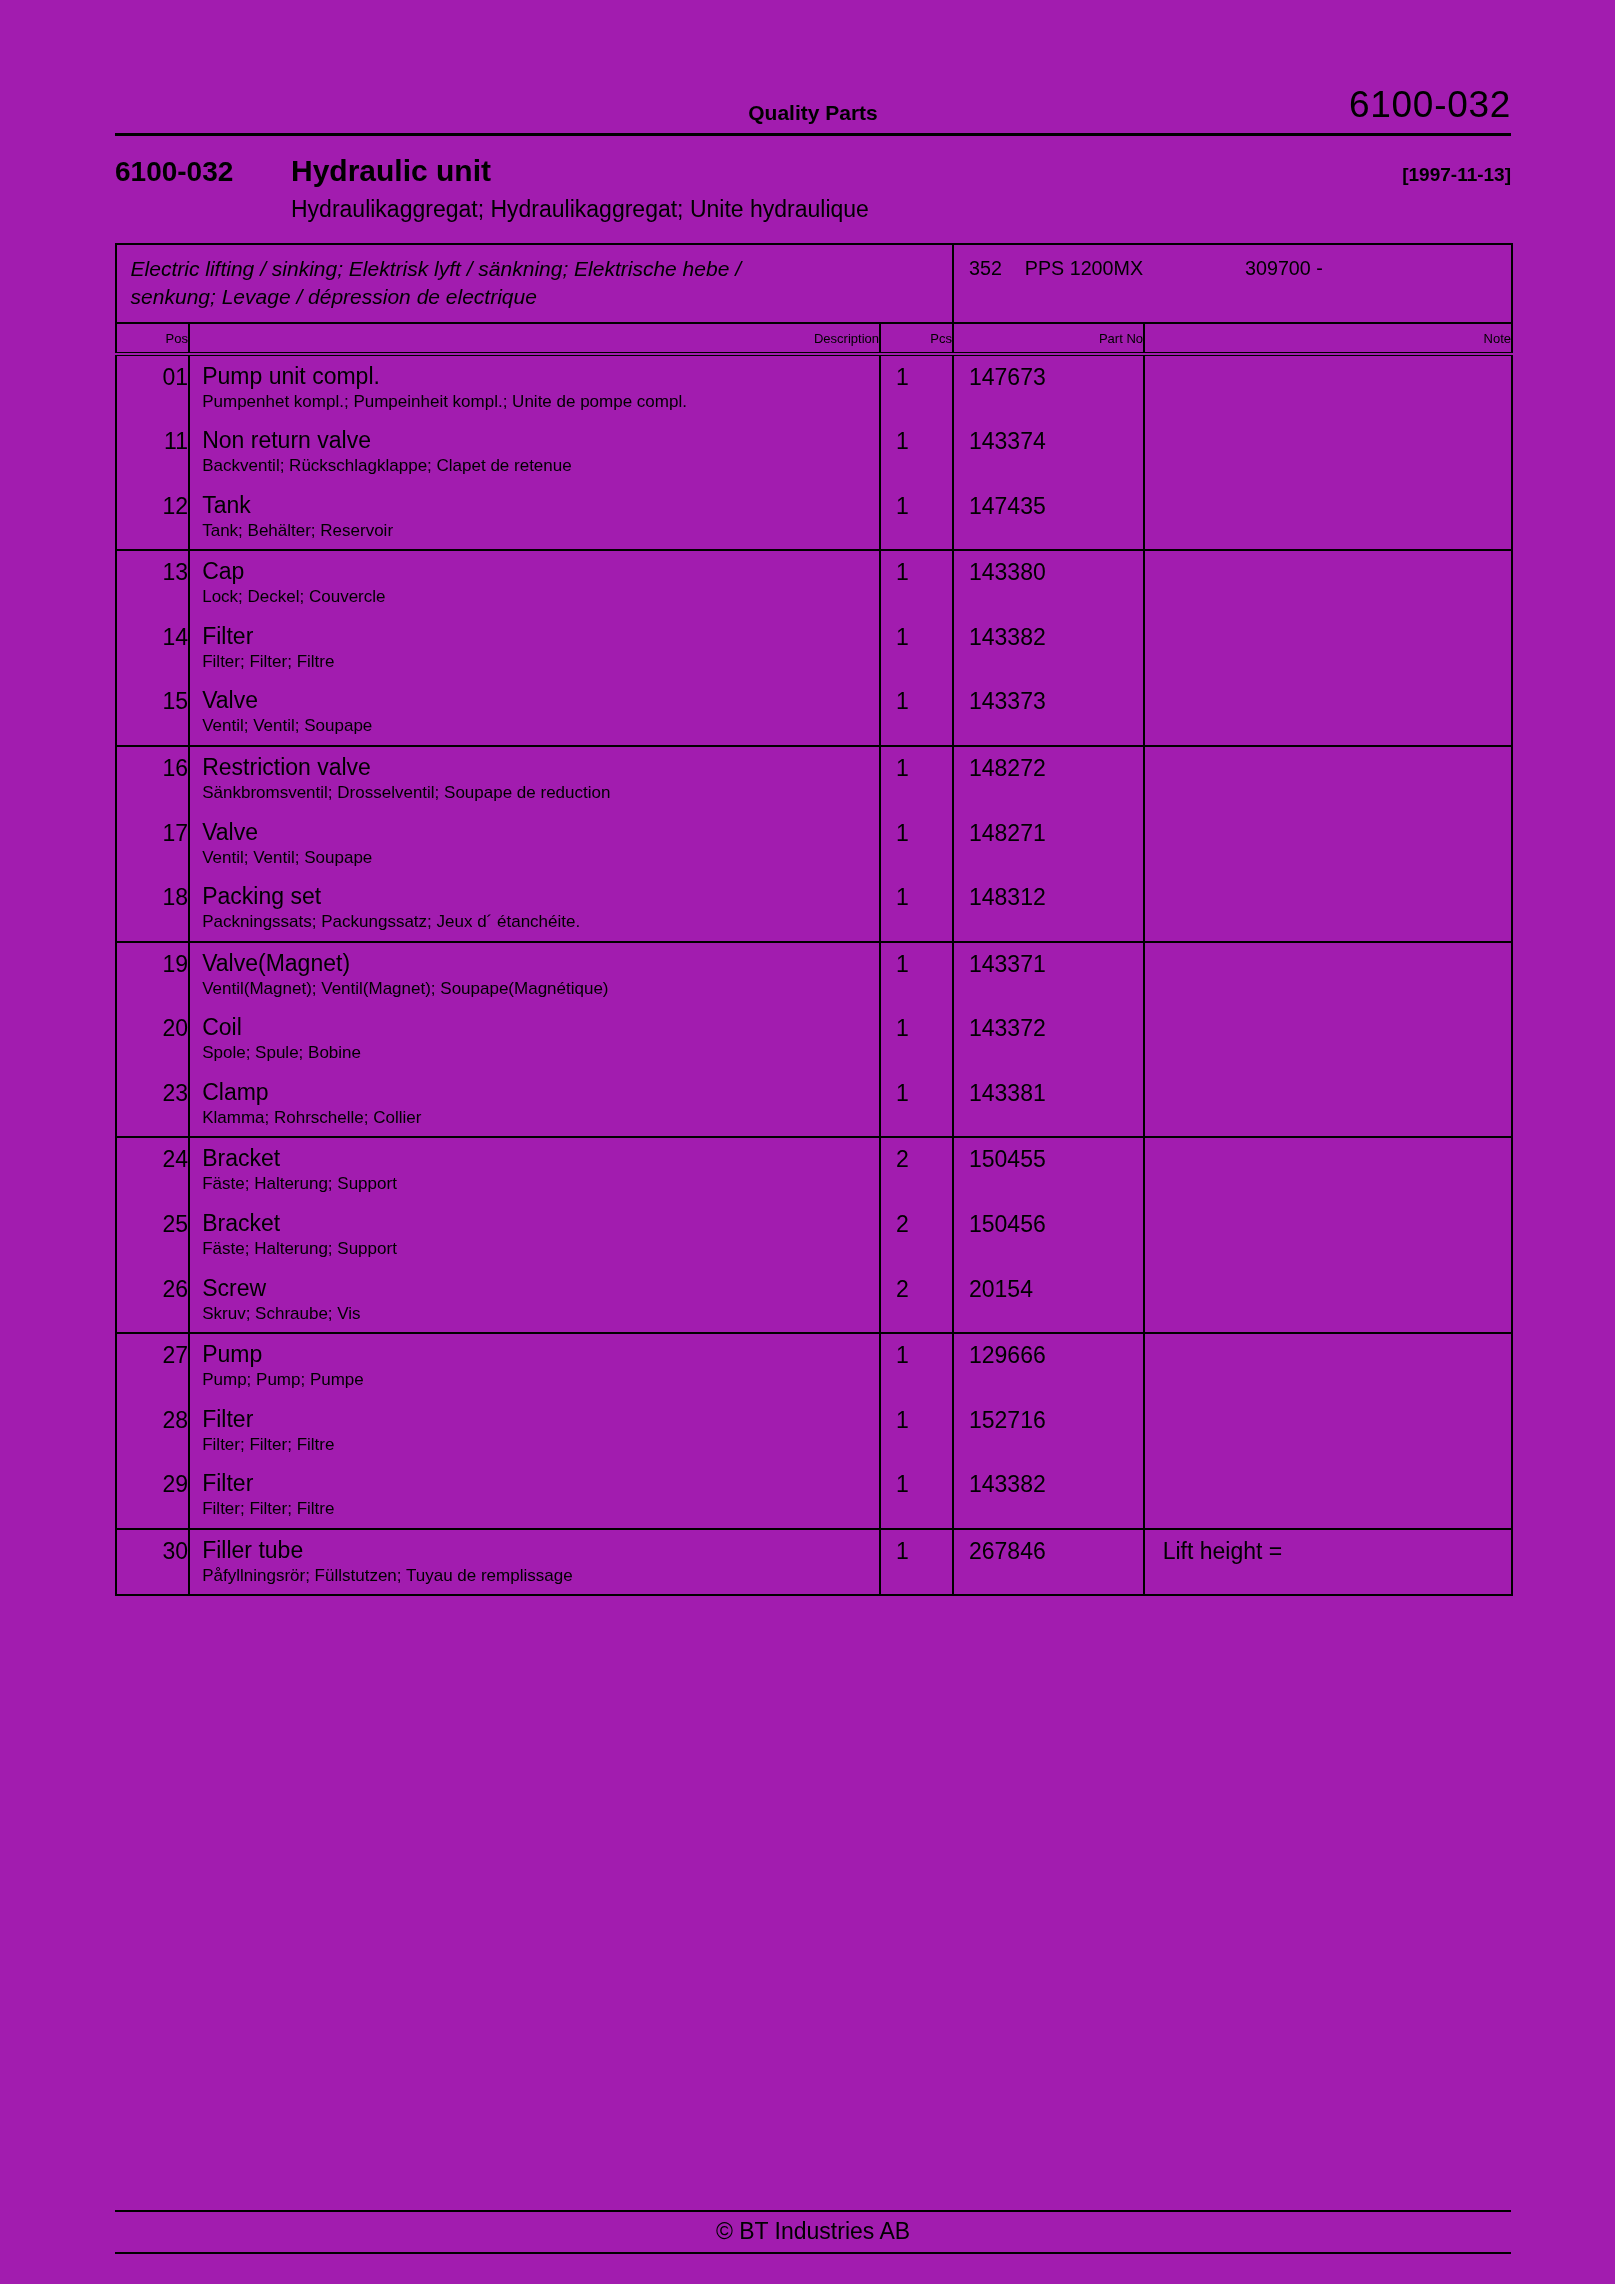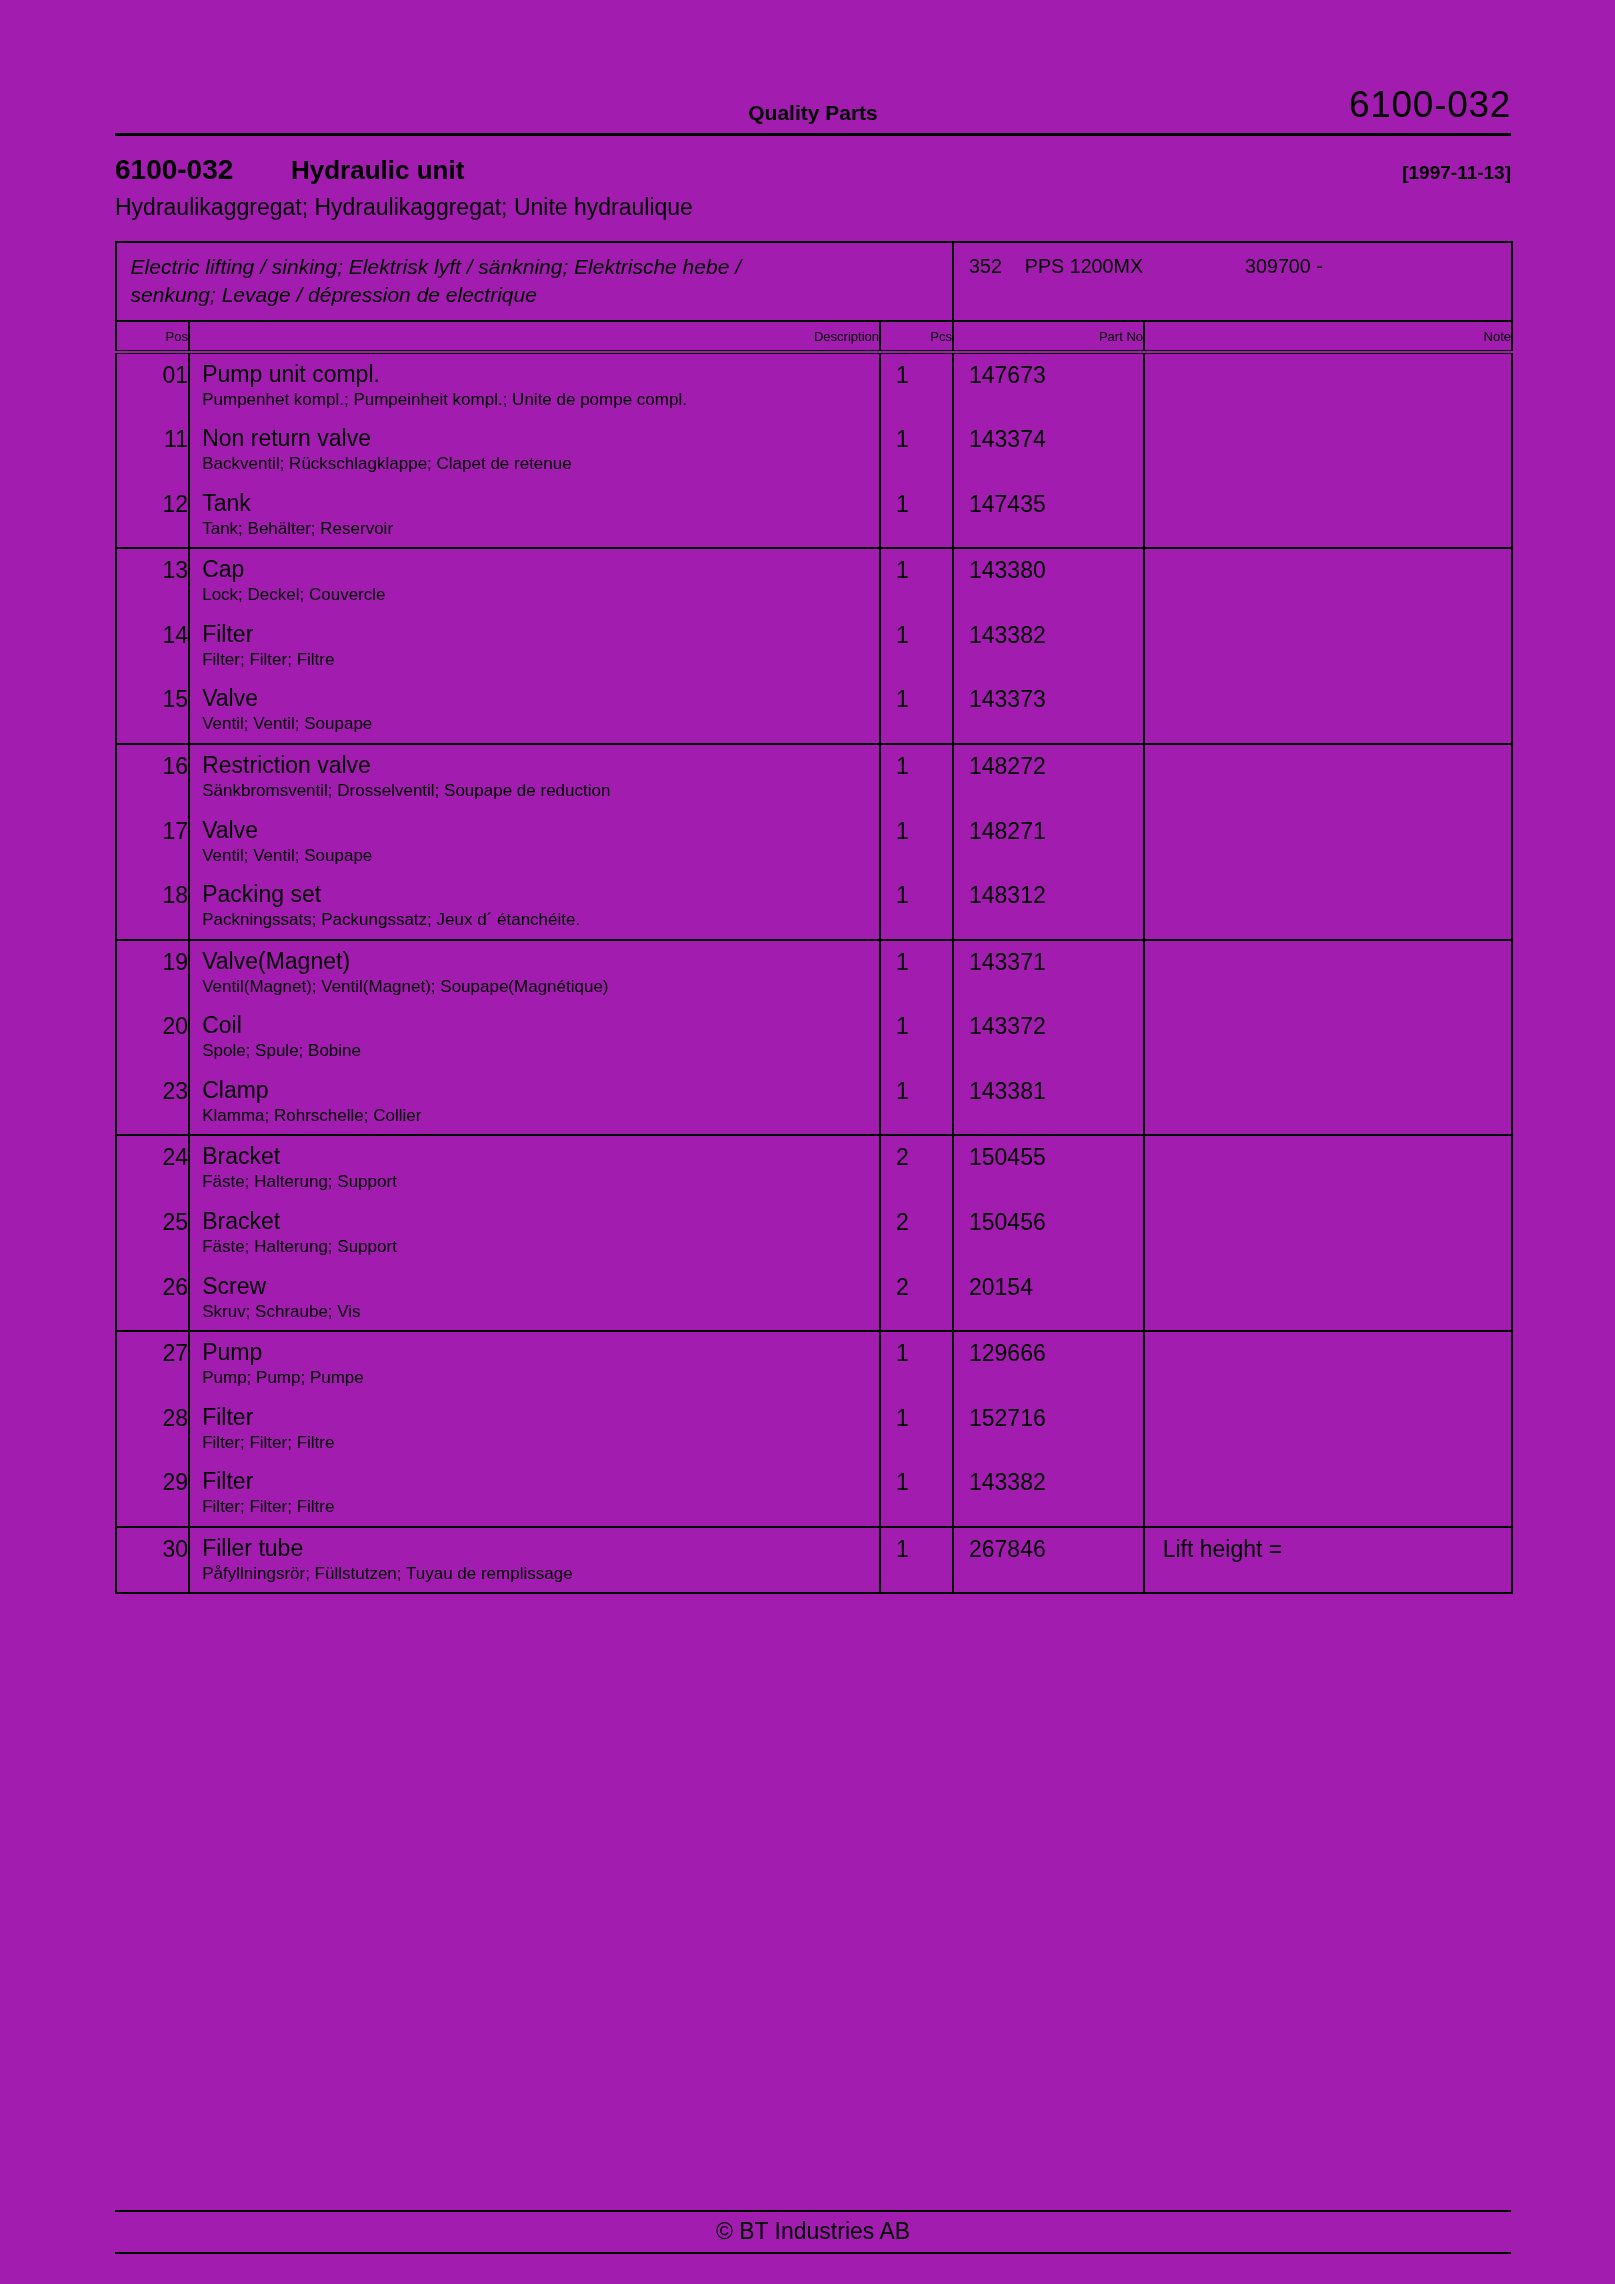--- a/index.html
+++ b/index.html
@@ -22,23 +22,23 @@
   }
   .center-title {
     position:absolute; left:50%; transform:translateX(-50%); bottom:8.1px;
     font-size:21px; font-weight:bold;
   }
   .top-rule { border-top:3.4px solid #000; height:0; }
 
   
   .title-row { display:flex; align-items:baseline; margin-top:17.7px; }
   .title-code { font-size:28px; font-weight:bold; width:176px; }
-  .title-text { font-size:26px; font-weight:bold; }
+  .title-text { font-size:30px; font-weight:bold; }
   .title-date { margin-left:auto; font-size:19px; font-weight:bold; }
-  .subtitle { font-size:23px; margin-top:8.1px; }
+  .subtitle { font-size:23px; margin-left:176px; margin-top:8.1px; }
 
   
   table.parts {
     border-collapse:collapse; table-layout:fixed;
     width:1396px; margin-top:20.4px;
     border:2.7px solid #000;
   }
   td, th { vertical-align:top; text-align:left; }
   .w-pos{width:73px} .w-desc{width:691px} .w-pcs{width:73px} .w-part{width:191px} .w-note{width:368px}
 

